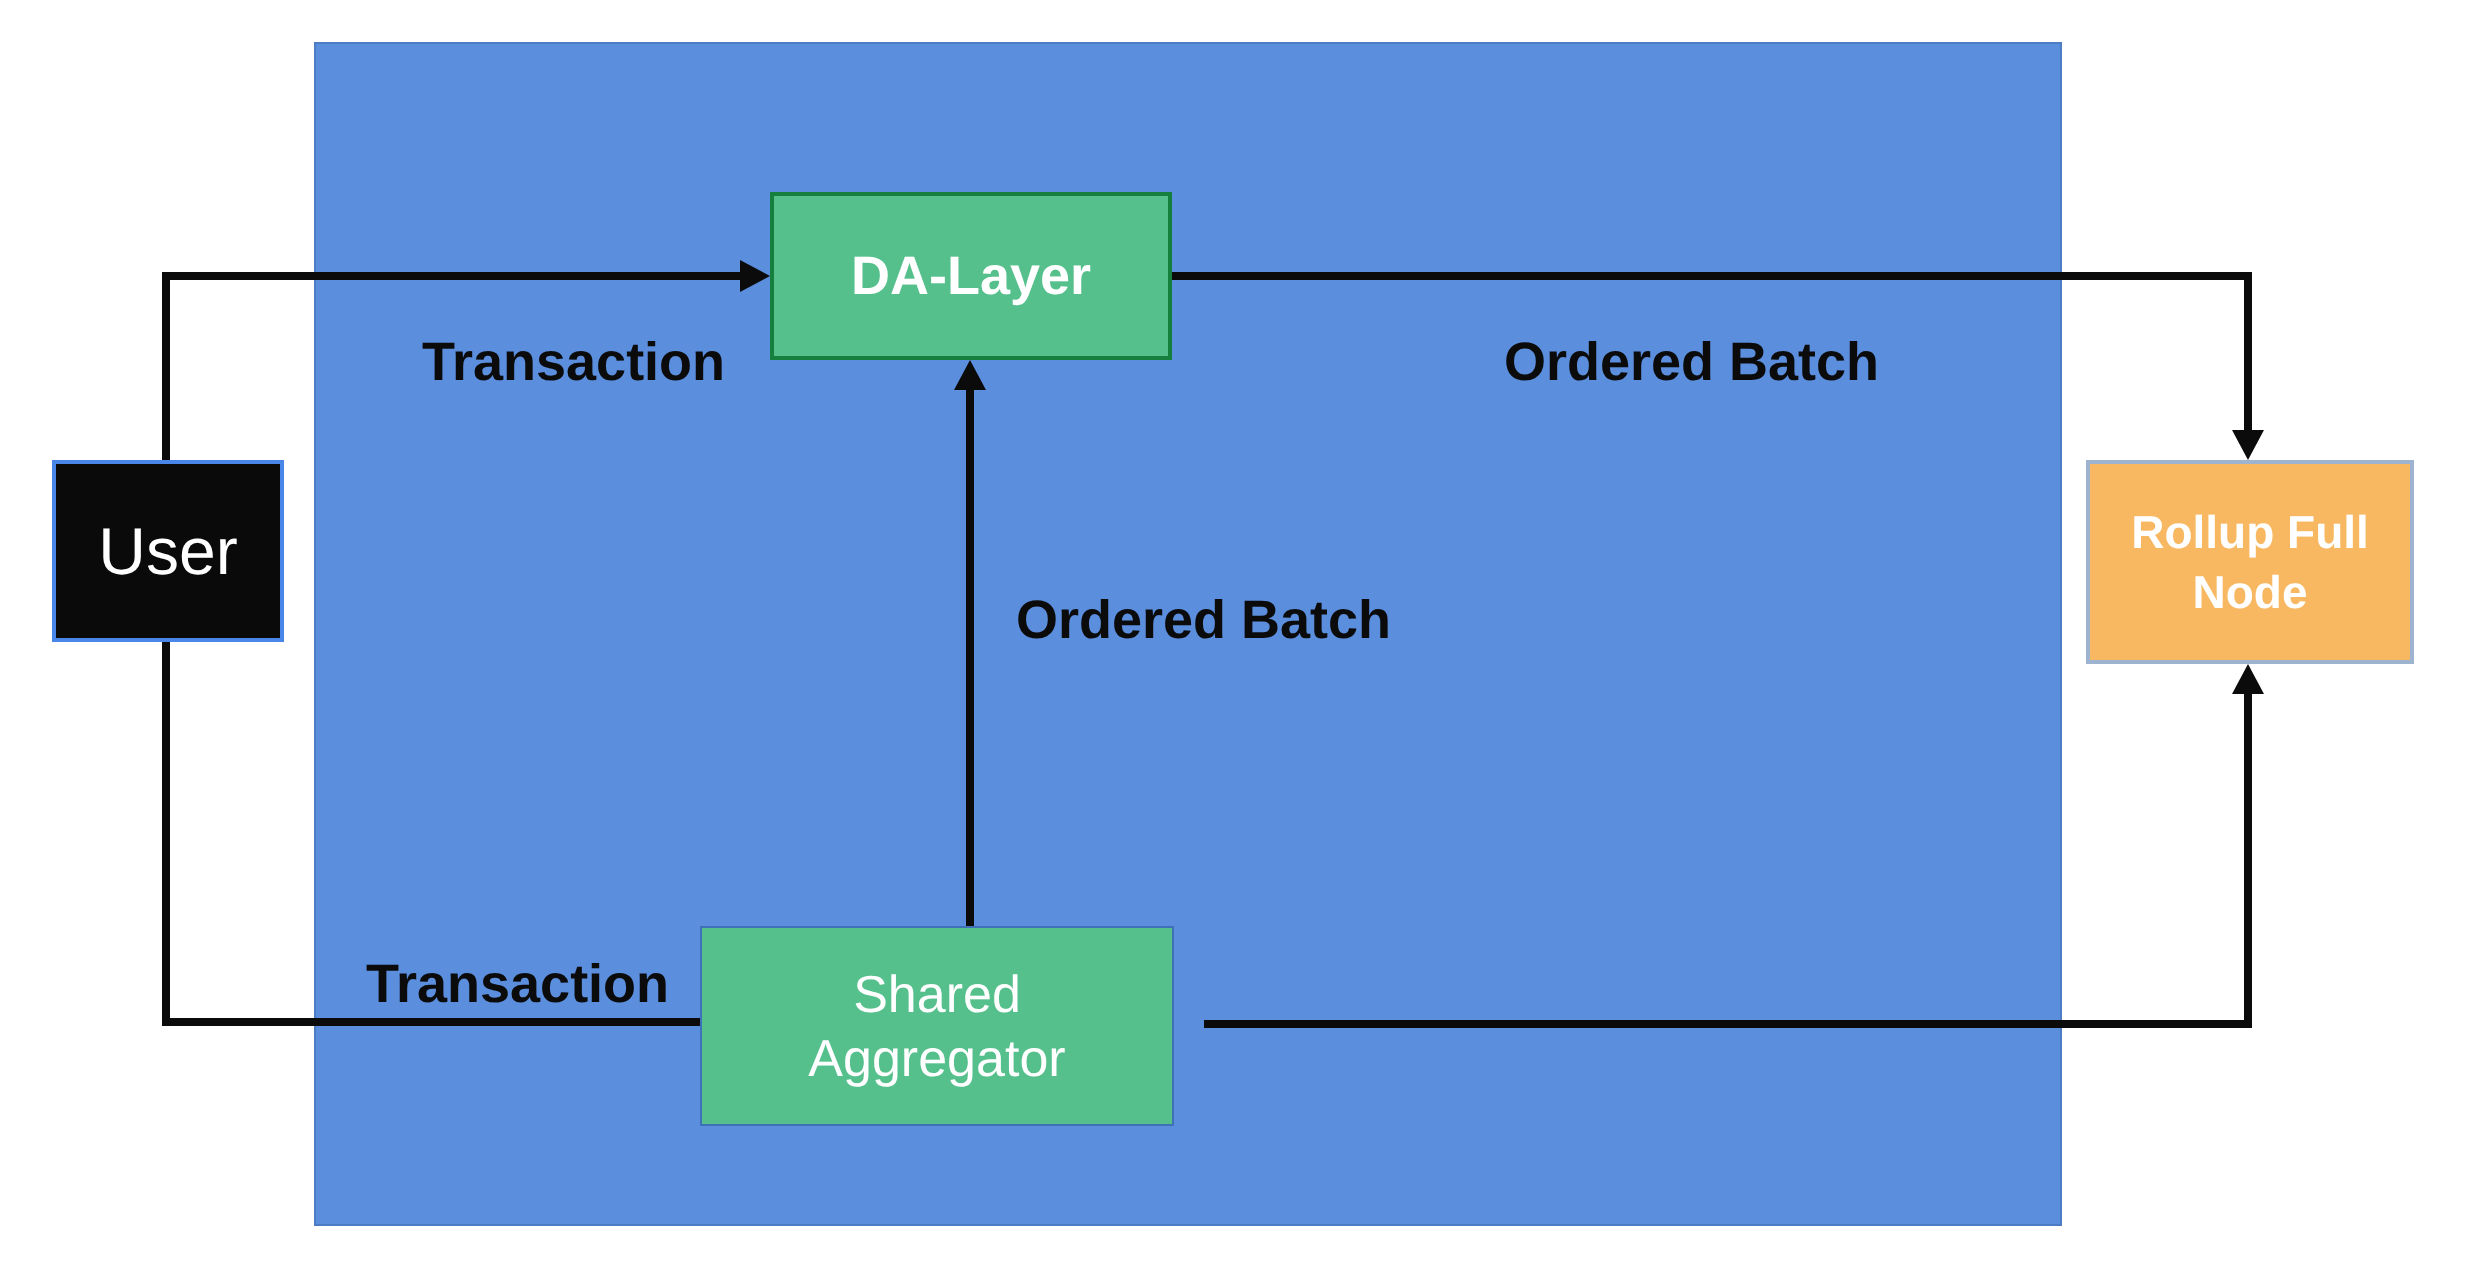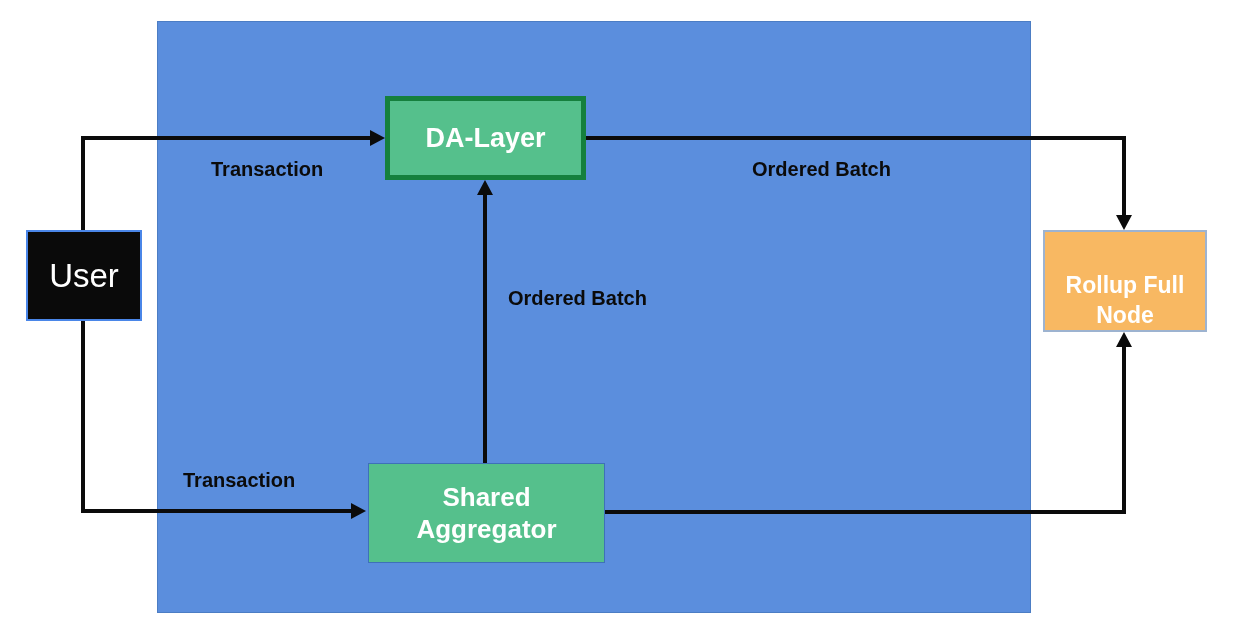--- a/index.html
+++ b/index.html
@@ -50,50 +50,50 @@
     background: var(--user_fill, #0a0a0a);
     border: 2px solid var(--user_border, #4a86e8);
     font-size: 33px;
     font-weight: 400;
     justify-content: center;
   }
   .node-da-layer {
     left: 385px; top: 96px;
     width: 201px; height: 84px;
     background: var(--green, #55c08c);
-    border: 5px solid #15803d;
+    border: 2px solid #15803d;
     font-size: 27px;
     font-weight: 700;
   }
   .node-shared-aggregator {
-    left: 368px; top: 463px;
+    left: 350px; top: 463px;
     width: 237px; height: 100px;
     background: var(--green, #55c08c);
     border: 1px solid #3e71b8;
     font-size: 26px;
-    font-weight: 700;
+    font-weight: 400;
     line-height: 32px;
   }
   .node-rollup-full-node {
     left: 1043px; top: 230px;
     width: 164px; height: 102px;
     background: var(--orange, #f8b862);
     border: 2px solid var(--rollup_border, #9db3d0);
     font-size: 23px;
     font-weight: 700;
     line-height: 30px;
-    align-items: flex-end;
   }
   .edge-label {
     position: absolute;
-    font-size: 20px;
+    font-size: 27px;
     font-weight: 700;
     line-height: 29px;
     color: var(--label_text, #0b0b0b);
     white-space: pre-line;
+    margin-top: 12px;
   }
   .lbl-transaction-top   { left: 211px; top: 155px; }
   .lbl-ordered-batch-top { left: 752px; top: 155px; }
   .lbl-ordered-batch-mid { left: 508px; top: 284px; }
   .lbl-soft-committed    { left: 628px; top: 430px; }
   .lbl-transaction-bottom{ left: 183px; top: 466px; }
 </style>
 </head>
 <body>
 

